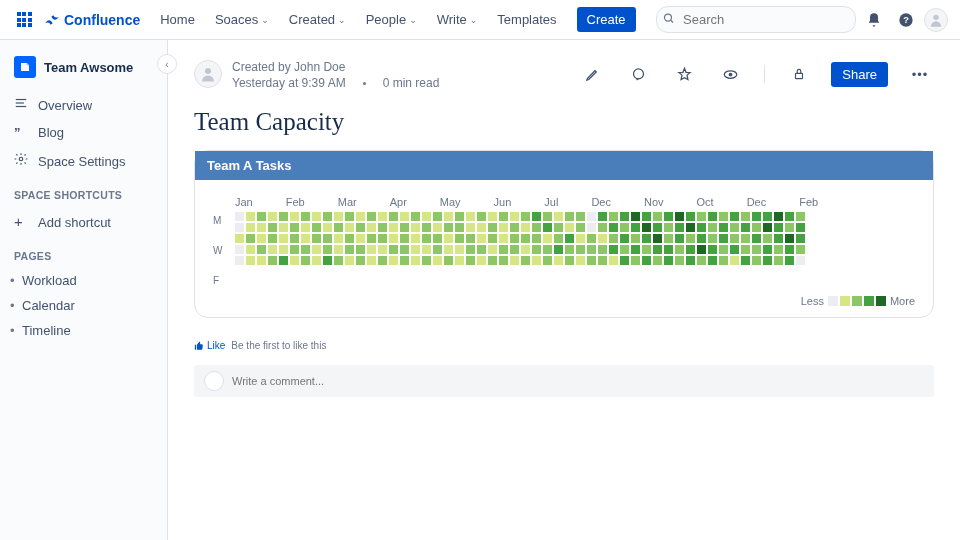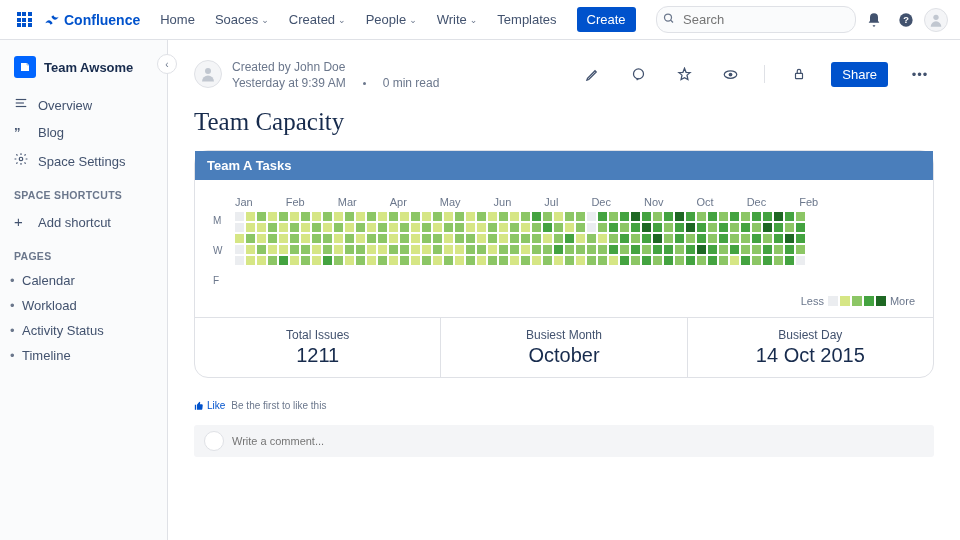--- a/index.html
+++ b/index.html
@@ -179,23 +179,22 @@
           <span>Space Settings</span>
         </div>
       </div>
     <div class="sec-lbl">SPACE SHORTCUTS</div>
     <div class="nav-item">
       <span style="font-size:15px;width:14px">+</span>
       <span>Add shortcut</span>
     </div>
     <div class="sec-lbl">PAGES</div>
     <div id="sb-pages">
+        <div class="page-item">Workload</div>
         <div class="page-item">Calendar</div>
-        <div class="page-item">Workload</div>
-        <div class="page-item">Activity Status</div>
         <div class="page-item">Timeline</div>
       </div>
   </div>
 
   <div class="main">
     <div class="pg-hdr">
       <div class="author-av">
         <svg width="18" height="18" viewBox="0 0 24 24" fill="#c1c7d0">
             <circle cx="12" cy="8" r="4"></circle>
             <path d="M4 22a8 8 0 0116 0z"></path>
@@ -643,34 +642,20 @@
           <span id="lg-cells" style="display:flex;gap:2px">
               <div class="lg-cell" style="background: rgb(235, 237, 240);"></div>
               <div class="lg-cell" style="background: rgb(214, 230, 133);"></div>
               <div class="lg-cell" style="background: rgb(140, 198, 101);"></div>
               <div class="lg-cell" style="background: rgb(68, 163, 64);"></div>
               <div class="lg-cell" style="background: rgb(30, 104, 35);"></div>
             </span>
           <span>More</span>
         </div>
       </div>
-      <div class="stats" id="stats">
-          <div class="stat">
-            <div class="stat-lbl">Total Issues</div>
-            <div class="stat-val">1211</div>
-          </div>
-          <div class="stat">
-            <div class="stat-lbl">Busiest Month</div>
-            <div class="stat-val">October</div>
-          </div>
-          <div class="stat">
-            <div class="stat-lbl">Busiest Day</div>
-            <div class="stat-val">14 Oct 2015</div>
-          </div>
-        </div>
     </div>
 
     <div class="like-row">
       <span class="like-btn">
         <svg width="10" height="10" viewBox="0 0 24 24" fill="#0052cc">
             <path d="M2 21h3V9H2zm19-11c0-1-1-2-2-2h-5l1-4c0-1-1-2-2-2L7 9v12h11c1 0 2-1 2-2z"></path>
           </svg>
         <span>Like</span>
       </span>
       <span>Be the first to like this</span>

